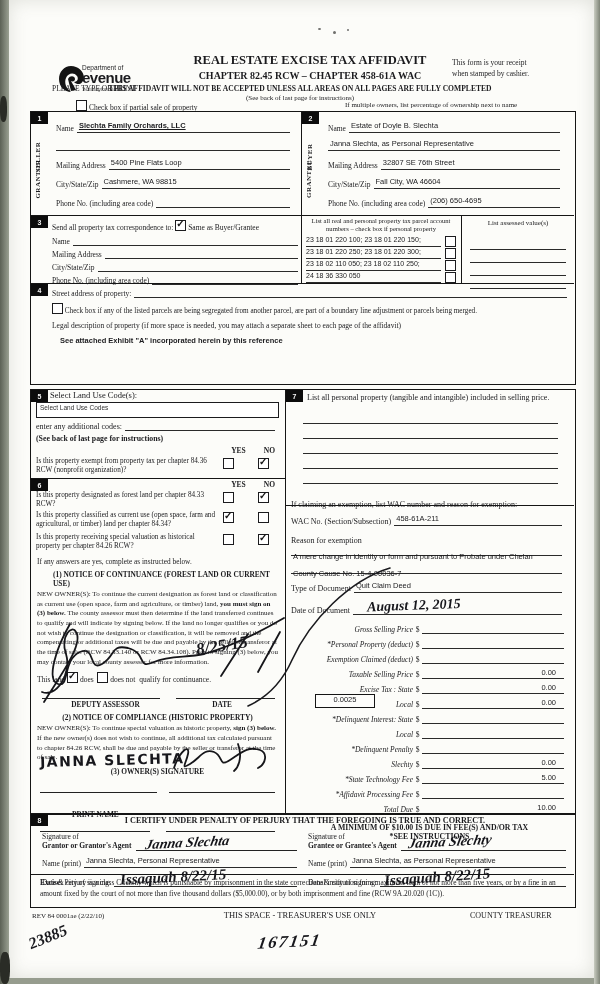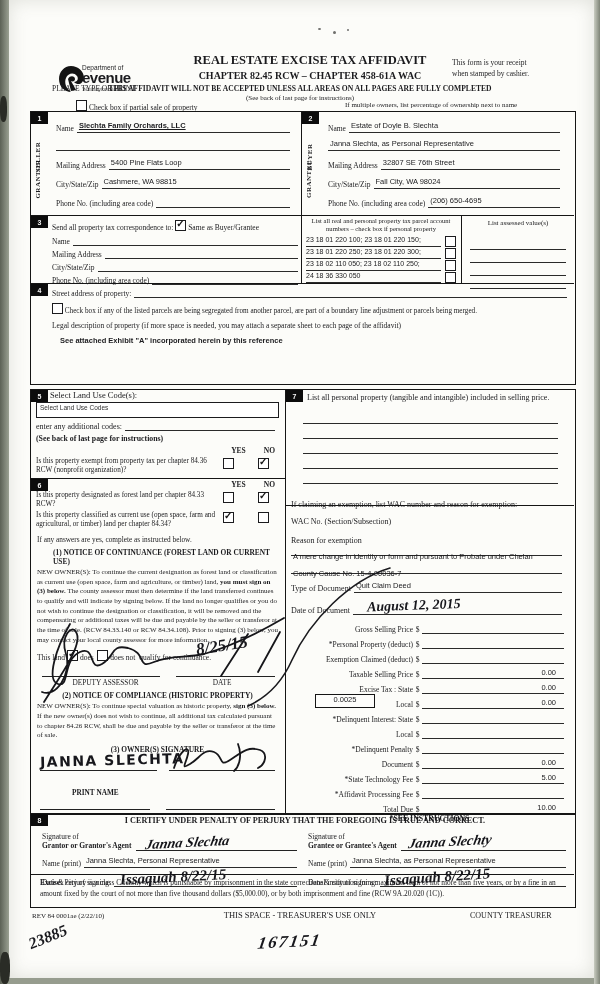--- a/index.html
+++ b/index.html
@@ -27,21 +27,21 @@
   .fl .typed{padding-left:2px;}
   .cb{display:inline-block;width:9px;height:9px;border:1.2px solid #1b1b1e;position:relative;vertical-align:-1px;background:#fff;}
   .cb.checked::after{content:"✓";position:absolute;left:0;top:-3px;font-size:10px;font-weight:bold;color:#111;}
   .yn{display:flex;justify-content:flex-end;gap:18px;padding-right:10px;font-size:7.5px;font-weight:bold;}
   .qrow{display:flex;margin:2px 6px 0 6px;}
   .qtext{flex:1;font-size:7.2px;line-height:1.25;}
   .qboxes{width:62px;display:flex;justify-content:space-between;padding:1px 10px 0 6px;box-sizing:border-box;}
   .para{font-size:7px;line-height:1.38;margin:2px 7px 0 7px;text-align:left;}
   .h-notice{font-size:7.4px;font-weight:bold;text-align:center;margin-top:4px;}
   .mrow{display:flex;align-items:flex-end;height:15px;position:relative;margin:0 10px 0 0;}
-  .mlabel{width:128px;text-align:right;font-size:7.5px;white-space:nowrap;}
+  .mlabel{width:128px;text-align:right;font-size:7.5px;white-space:nowrap;font-style:italic;}
   .mdollar{width:9px;text-align:center;font-size:7.5px;}
   .mline{flex:1;border-bottom:1px solid #2a2a2a;text-align:right;font-family:"Liberation Sans",sans-serif;font-size:7.5px;padding-right:8px;min-height:10px;margin-top:42px;}
   .hand{font-family:"Liberation Serif",serif;font-style:italic;font-weight:bold;color:#17171c;white-space:nowrap;}
   .script{font-family:"Liberation Serif",serif;font-style:italic;font-weight:bold;transform:skewX(-14deg) rotate(-3deg);display:inline-block;color:#141419;}
   .ratebox{position:absolute;left:30px;top:0px;width:58px;height:12px;border:1.5px solid #151515;text-align:center;font-family:"Liberation Sans",sans-serif;font-size:7.5px;background:#fdfdfb;}
   svg.scrawl{position:absolute;overflow:visible;}
   .dd{border:1.2px solid #1b1b1e;height:12px;margin:2px 6px 0 6px;font-family:"Liberation Sans",sans-serif;font-size:6.5px;color:#333;padding:1px 3px;background:#fff;}
 </style>
 </head>
 <body>
@@ -130,21 +130,21 @@
   </div>
   <div class="frow" style="height:18px;">
       <span class="fl"><span class="typed">Janna Slechta, as Personal Representative</span></span>
     </div>
   <div class="frow" style="height:19px;">
     <span class="cap">Mailing Address</span>
     <span class="fl"><span class="typed">32807 SE 76th Street</span></span>
   </div>
   <div class="frow" style="height:19px;">
     <span class="cap">City/State/Zip</span>
-    <span class="fl"><span class="typed">Fall City, WA  98024</span></span>
+    <span class="fl"><span class="typed">Fall City, WA  46604</span></span>
   </div>
   <div class="frow" style="height:19px;">
     <span class="cap">Phone No. (including area code)</span>
     <span class="fl"><span class="typed">(206) 650-4695</span></span>
   </div>
 </div>
 
 <div class="badge" style="left:31px;top:216px;">3</div>
 <div class="abs" style="left:52px;top:220px;width:246px;">
   <div style="font-size:7.5px;">
@@ -251,38 +251,45 @@
         <span class="cb checked"></span>
       </span>
   </div>
   <div class="qrow">
     <span class="qtext">Is this property classified as current use (open space, farm and agricultural, or timber) land per chapter 84.34?</span>
     <span class="qboxes">
         <span class="cb checked"></span>
         <span class="cb"></span>
       </span>
   </div>
+  <div class="qrow" style="margin-top:4px;">
+    <span class="qtext">Is this property receiving special valuation as historical property per chapter 84.26 RCW?</span>
+    <span class="qboxes">
+        <span class="cb"></span>
+        <span class="cb checked"></span>
+      </span>
+  </div>
   <div style="font-size:7.3px;margin:6px 7px 0 7px;">If any answers are yes, complete as instructed below.</div>
   <div class="h-notice" style="text-align:left;margin-left:7px;padding-left:16px;">(1) NOTICE OF CONTINUANCE  (FOREST LAND OR CURRENT USE)</div>
   <div class="para">
     <span>NEW OWNER(S): To continue the current designation as forest land or classification as current use (open space, farm and agriculture, or timber) land, </span><span class="b">you must sign on (3) below.</span><span> The county assessor must then determine if the land transferred continues to qualify and will indicate by signing below. If the land no longer qualifies or you do not wish to continue the designation or classification, it will be removed and the compensating or additional taxes will be due and payable by the seller or transferor at the time of sale. (RCW 84.33.140 or RCW 84.34.108). Prior to signing (3) below, you may contact your local county assessor for more information.</span>
   </div>
   <div style="font-size:7.5px;margin:5px 7px 0 7px;">
     <span>This land</span>
     <span class="cb checked"></span>
     <span>does</span>&nbsp;
     <span class="cb"></span>
     <span>does not</span>&nbsp;
     <span>qualify for continuance.</span>
   </div>
   <div style="display:flex;margin:14px 10px 0 12px;gap:16px;">
     <div style="flex:1.2;border-bottom:1px solid #222;"></div>
     <div style="flex:1;border-bottom:1px solid #222;"></div>
   </div>
-  <div style="display:flex;margin:1px 10px 0 12px;font-size:7.3px;font-weight:normal;">
+  <div style="display:flex;margin:1px 10px 0 12px;font-size:7.3px;font-weight:bold;">
     <div style="flex:1.2;text-align:center;">DEPUTY ASSESSOR</div>
     <div style="flex:1;text-align:center;">DATE</div>
   </div>
   <div class="h-notice">(2) NOTICE OF COMPLIANCE (HISTORIC PROPERTY)</div>
   <div class="para">
     <span>NEW OWNER(S): To continue special valuation as historic property, </span><span class="b">sign (3) below.</span><span> If the new owner(s) does not wish to continue, all additional tax calculated pursuant to chapter 84.26 RCW, shall be due and payable by the seller or transferor at the time of sale.</span>
   </div>
   <div class="h-notice">(3)  OWNER(S) SIGNATURE</div>
   <div style="display:flex;margin:16px 10px 0 10px;gap:12px;">
     <div style="flex:1.1;border-bottom:1px solid #222;"></div>
@@ -319,20 +326,21 @@
   <div style="margin:6px 16px 0 18px;">
     <div class="fl" style="height:13px;"></div>
     <div class="fl" style="height:14px;"></div>
     <div class="fl" style="height:14px;"></div>
     <div class="fl" style="height:14px;"></div>
     <div class="fl" style="height:14px;"></div>
   </div>
   <div style="font-size:8px;margin:16px 8px 0 6px;">If claiming an exemption, list WAC number and reason for exemption:</div>
   <div class="frow" style="height:15px;margin:2px 12px 0 6px;">
     <span class="cap" style="font-size:8px;">WAC No. (Section/Subsection)</span>
+    <span class="fl"><span class="typed">458-61A-211</span></span>
   </div>
   <div class="frow" style="height:15px;margin:4px 12px 0 6px;text-align:right;">
     <span class="cap" style="font-size:8px;">Reason for exemption</span>
     <span style="flex:1;"></span>
   </div>
   <div class="fl" style="margin:0 12px 0 6px;height:10px;"><span class="typed">A mere change in identity or form and pursuant to Probate under Chelan</span></div>
   <div class="fl" style="margin:6px 12px 0 6px;height:11px;"><span class="typed">County Cause No. 15-4-00036-7</span></div>
   <div class="frow" style="height:15px;margin:4px 12px 0 6px;">
     <span class="cap" style="font-size:8px;">Type of Document</span>
     <span class="fl"><span class="typed">Quit Claim Deed</span></span>
@@ -383,40 +391,41 @@
         <span class="mlabel">Local</span>
         <span class="mdollar">$</span>
         <span class="mline"><span></span></span>
       </div>
     <div class="mrow">
         <span class="mlabel">*Delinquent Penalty</span>
         <span class="mdollar">$</span>
         <span class="mline"><span></span></span>
       </div>
     <div class="mrow">
-        <span class="mlabel">Document</span>
+        <span class="mlabel">Slechty</span>
         <span class="mdollar">$</span>
         <span class="mline"><span>0.00</span></span>
       </div>
     <div class="mrow">
         <span class="mlabel">*State Technology Fee</span>
         <span class="mdollar">$</span>
         <span class="mline"><span>5.00</span></span>
       </div>
     <div class="mrow">
         <span class="mlabel">*Affidavit Processing Fee</span>
         <span class="mdollar">$</span>
         <span class="mline"><span></span></span>
       </div>
     <div class="mrow">
         <span class="mlabel">Total Due</span>
         <span class="mdollar">$</span>
         <span class="mline"><span>10.00</span></span>
       </div>
   </div>
+  <div class="ctr b" style="font-size:7.8px;margin-top:9px;">A MINIMUM OF $10.00 IS DUE IN FEE(S) AND/OR TAX</div>
   <div class="ctr b" style="font-size:7.8px;">*SEE INSTRUCTIONS</div>
 </div>
 
 <svg class="scrawl" style="left:230px;top:560px;" width="170" height="150" viewBox="0 0 170 150">
   <path d="M160,8 C120,20 80,60 62,100 C54,118 40,136 18,146" fill="none" stroke="#1a1a1e" stroke-width="1.6" stroke-linecap="round"></path>
 </svg>
 
 <div class="box" style="left:30px;top:813px;width:544px;height:93px;"></div>
 <div class="hline" style="left:30px;top:874px;width:544px;border-top-width:1px;"></div>
 <div class="badge" style="left:31px;top:814px;">8</div>

